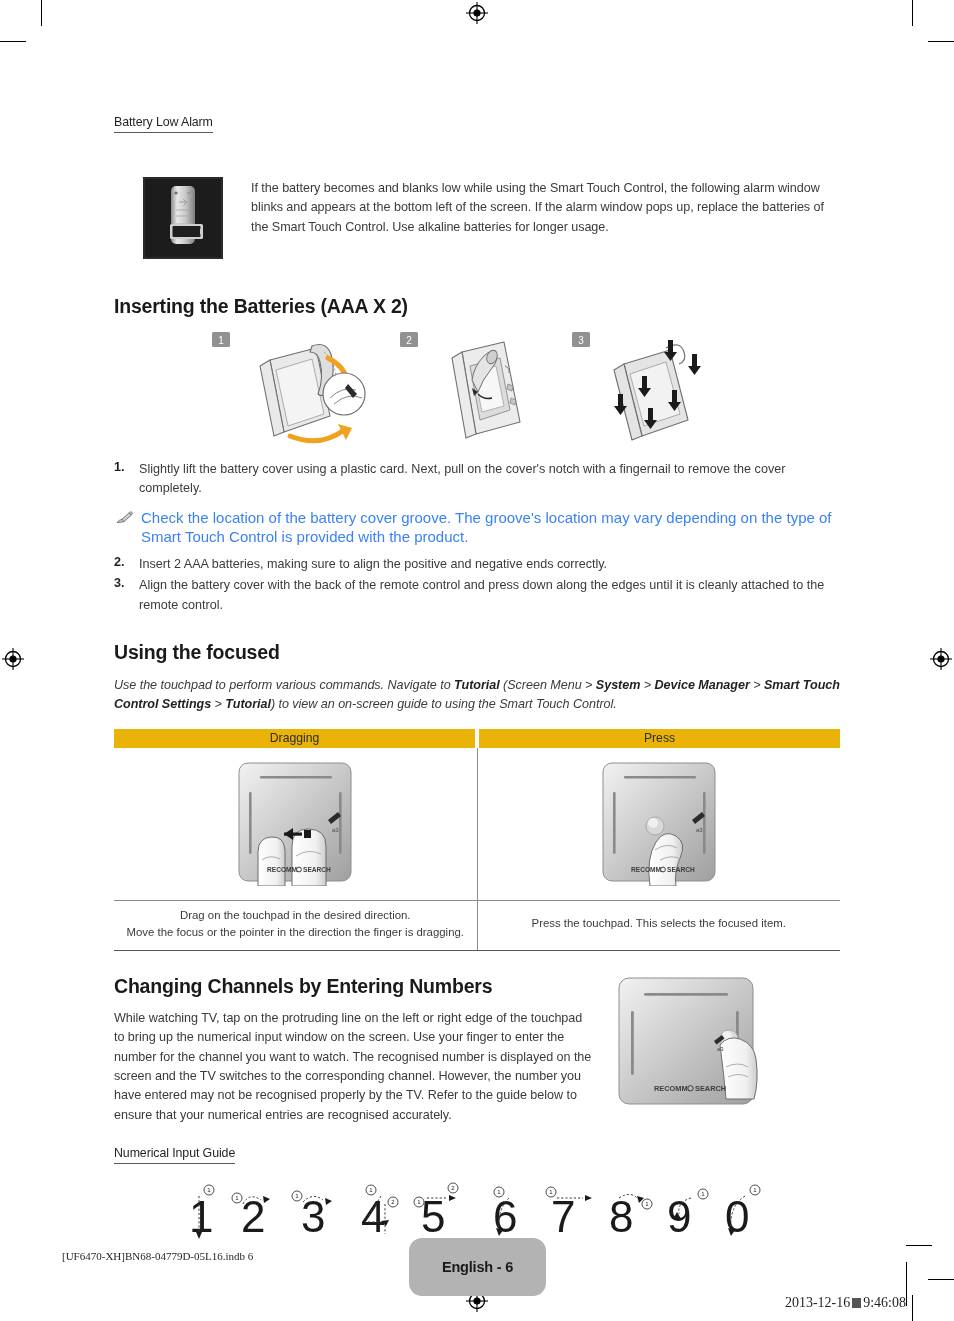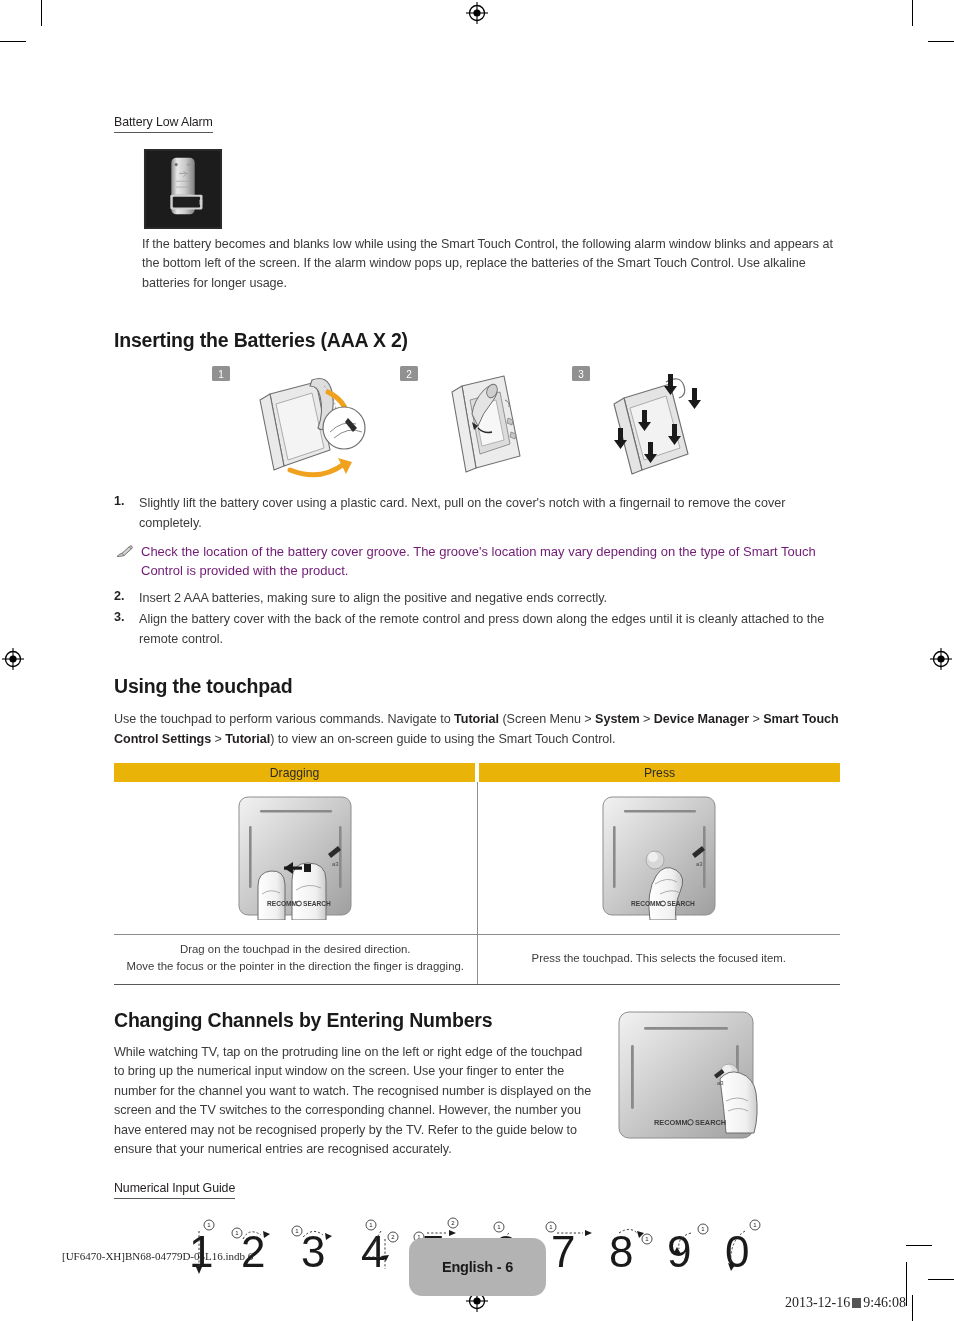--- a/index.html
+++ b/index.html
@@ -54,21 +54,21 @@
   }
   .num {
     flex: 0 0 25px; font-size: 12.6px; font-weight: bold;
     color: #231f20; text-align: left;
   }
   .step-body { flex: 1; font-size: 12.6px; line-height: 19.4px; color: #3b3b3d; }
   .note {
     display: flex; margin-top: 9px; margin-bottom: 9px; margin-left: 2px;
   }
   .note-icon { flex: 0 0 25px; padding-top: 2px; }
-  .note-text { flex: 1; font-size: 13px; line-height: 19px; color: #701a75; }
+  .note-text { flex: 1; font-size: 15px; line-height: 19px; color: #3b82f6; }
 
   
   .tp-table { width: 726px; border-collapse: collapse; }
   .tp-head {
     background: #eab308; text-align: center;
     font-size: 12.2px; color: #2b2b2b; height: 19px;
     border: none;
   }
   .tp-head.left  { border-right: 4px solid #ffffff; }
   .tp-cell-img {
@@ -152,21 +152,21 @@
   <line x1="0" y1="11" x2="22" y2="11" stroke="#000" stroke-width="1.1"></line>
 </svg>
 <div class="crop" style="right:22px;top:1245px;width:26px;height:1.2px;"></div>
 <div class="crop" style="right:47px;top:1262px;width:1.2px;height:44px;"></div>
 
 <div class="page">
 
   <div style="padding-top:112px;">
     <div class="h2-underline">Battery Low Alarm</div>
 
-    <div class="alarm-row" style="margin-top:12px;flex-direction:column;">
+    <div class="alarm-row" style="margin-top:40px;">
       <svg class="alarm-thumb" viewBox="0 0 80 82">
         <defs>
           <linearGradient id="remoteGrad" x1="0" y1="0" x2="1" y2="0">
             <stop offset="0%" stop-color="#8c8c8c"></stop>
             <stop offset="25%" stop-color="#e8e8e8"></stop>
             <stop offset="60%" stop-color="#c9c9c9"></stop>
             <stop offset="100%" stop-color="#7e7e7e"></stop>
           </linearGradient>
         </defs>
         <rect x="0" y="0" width="80" height="82" fill="#1c1c1c"></rect>
@@ -276,23 +276,23 @@
         <div class="step-body">Insert 2 AAA batteries, making sure to align the positive and negative ends correctly.</div>
       </li>
       <li>
         <div class="num">3.</div>
         <div class="step-body">Align the battery cover with the back of the remote control and press down along the edges until it is cleanly attached to the remote control.</div>
       </li>
     </ol>
   </div>
 
   <div style="margin-top:26px;">
-    <h1 class="h1">Using the touchpad</h1>
-
-    <p class="body-text" style="margin:12px 0 8px 0;"><span>Use the touchpad to perform various commands. Navigate to </span><b>Tutorial</b><span> (Screen Menu &gt; </span><b>System</b><span> &gt; </span><b>Device Manager</b><span> &gt; </span><b>Smart Touch Control Settings</b><span> &gt; </span><b>Tutorial</b><span>) to view an on-screen guide to using the Smart Touch Control.</span></p>
+    <h1 class="h1">Using the focused</h1>
+
+    <p class="body-text" style="margin:12px 0 8px 0;font-style:italic;"><span>Use the touchpad to perform various commands. Navigate to </span><b>Tutorial</b><span> (Screen Menu &gt; </span><b>System</b><span> &gt; </span><b>Device Manager</b><span> &gt; </span><b>Smart Touch Control Settings</b><span> &gt; </span><b>Tutorial</b><span>) to view an on-screen guide to using the Smart Touch Control.</span></p>
 
     <table class="tp-table" style="margin-top:14px;">
       <tbody>
           <tr>
         <td class="tp-head left" style="width:363px;">Dragging</td>
         <td class="tp-head" style="width:363px;">Press</td>
       </tr>
       <tr>
         <td class="tp-cell-img left">
           

